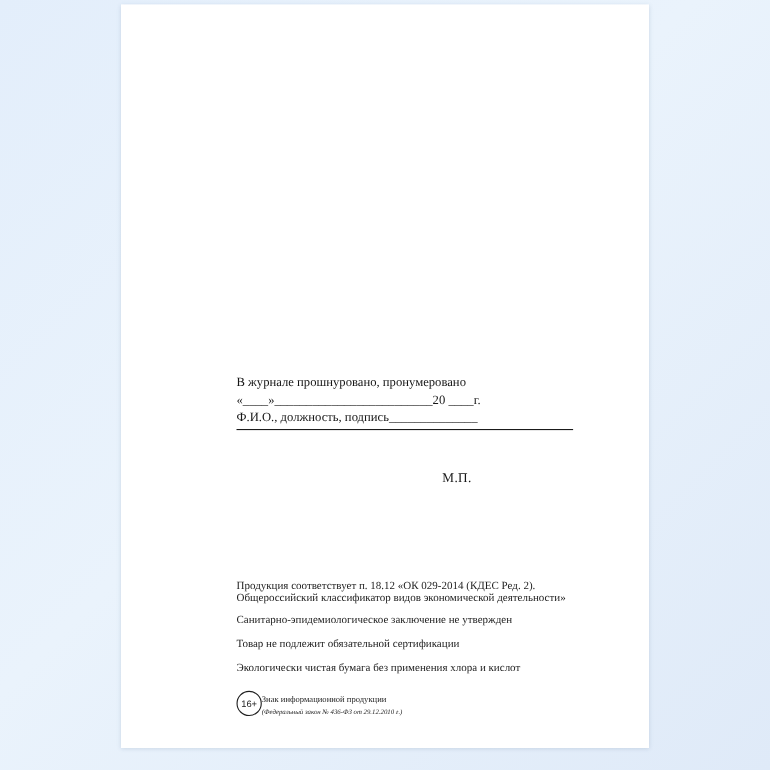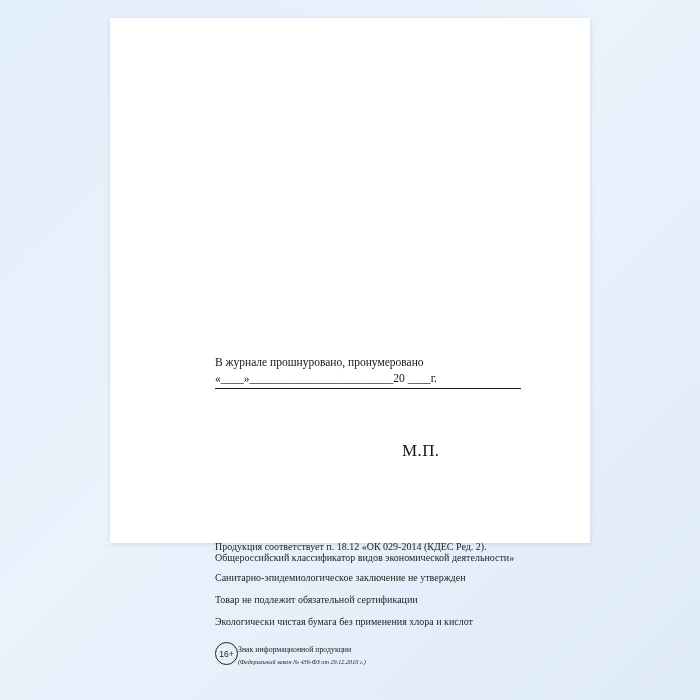--- a/index.html
+++ b/index.html
@@ -15,23 +15,23 @@
   }
   .stage {
     position: relative;
     width: 700px;
     height: 700px;
     background: linear-gradient(135deg, #e3eefb 0%, #eaf3fc 45%, #dfeaf8 100%);
   }
   .page {
     position: absolute;
     left: 110px;
-    top: 18px;
+    top: 4px;
     width: 480px;
-    height: 525px;
+    height: 676px;
     background: #ffffff;
     box-shadow: 0 1px 4px rgba(60, 90, 130, 0.18);
   }
   .page-inner {
     position: absolute;
     left: 0;
     top: 0;
     right: 0;
     bottom: 0;
   }
@@ -53,21 +53,21 @@
     display: block;
     margin-top: 2px;
     border-bottom: 1px solid #1a1a1a;
     width: 306px;
     height: 0;
   }
   .mp {
     position: absolute;
     left: 292px;
     top: 423px;
-    font-size: 17px;
+    font-size: 12px;
     color: #161616;
     letter-spacing: .4px;
   }
 
   
   .legal {
     position: absolute;
     left: 105px;
     top: 523px;
     width: 330px;
@@ -125,20 +125,21 @@
 </head>
 <body>
 
 <div class="stage">
   <div class="page">
     <div class="page-inner">
 
       <div class="attestation">
         <div class="line">В журнале прошнуровано, пронумеровано</div>
         <div class="line">«____»_________________________20 ____г.</div>
+        <div class="line">Ф.И.О., должность, подпись______________</div>
         <span class="rule"></span>
       </div>
 
       <div class="mp">М.П.</div>
 
       <div class="legal">
         <div class="para">
           <div>Продукция соответствует п. 18.12 «ОК 029-2014 (КДЕС Ред. 2).</div>
           <div>Общероссийский классификатор видов экономической деятельности»</div>
         </div>

